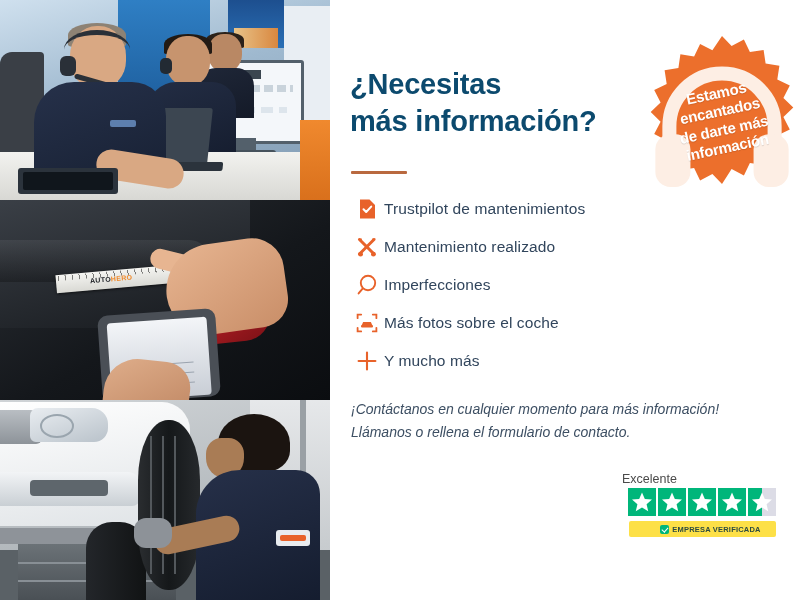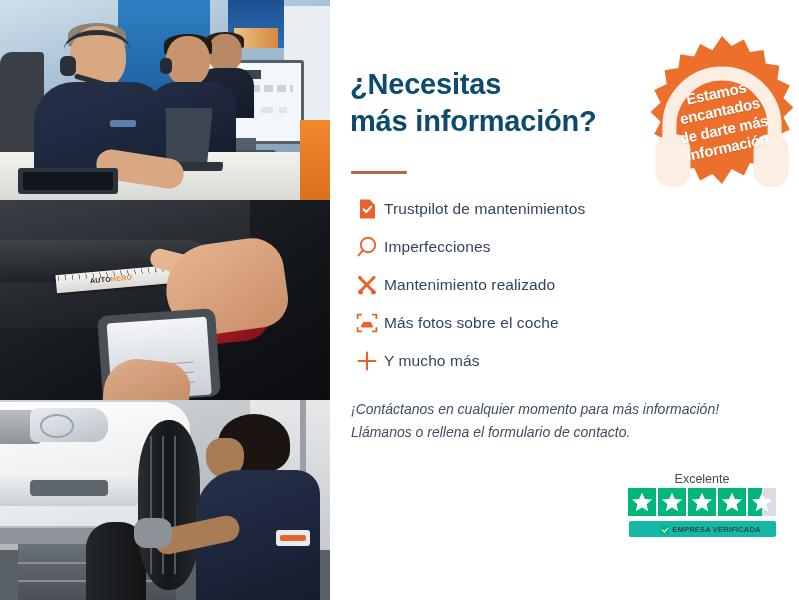--- a/index.html
+++ b/index.html
@@ -220,28 +220,28 @@
   }
   .tp-brand{
     position:absolute;left:0;top:18px;display:flex;align-items:center;gap:4px;
   }
   .tp-brand .tp-star{width:26px;height:26px;display:block;}
   .tp-brand .tp-word{
     font-size:25px;font-weight:bold;color:#191919;letter-spacing:-.6px;
   }
   .tp-right{position:absolute;left:140px;top:0;width:160px;}
   .tp-label{
-    font-size:12.5px;color:#4a4a4a;text-align:center;margin-bottom:2px;
+    font-size:12.5px;color:#4a4a4a;text-align:left;margin-bottom:2px;
   }
   .tp-stars{display:flex;gap:2px;justify-content:center;}
   .tp-tile{width:28px;height:28px;background:#00b67a;position:relative;}
   .tp-tile.half{background:linear-gradient(90deg,#00b67a 0 50%,#dcdce6 50% 100%);}
   .tp-tile svg{position:absolute;left:3px;top:3px;width:22px;height:22px;}
   .tp-verified{
-    margin:5px auto 0;width:130px;height:16px;background:#14b8a6;border-radius:2px;
+    margin:5px auto 0;width:130px;height:16px;background:#fde047;border-radius:2px;
     display:flex;align-items:center;justify-content:center;gap:3px;padding-left:17px;
   }
   .tp-verified .vchk{
     width:9px;height:9px;background:#00b67a;border-radius:2px;position:relative;flex:0 0 9px;
   }
   .tp-verified .vchk:after{
     content:"";position:absolute;left:2.5px;top:1px;width:2.5px;height:5px;
     border:solid #fff;border-width:0 1.4px 1.4px 0;transform:rotate(42deg);
   }
   .tp-verified .vtxt{
@@ -371,39 +371,39 @@
             <path d="M2 1.5h9.5L17 7v13.5H2z" fill="#e8622a" rx="2"></path>
             <path d="M5.5 11.2l2.7 2.8 5-5.4" fill="none" stroke="#fff" stroke-width="2" stroke-linecap="round" stroke-linejoin="round"></path>
           </svg>
         </span>
         <span class="ftxt">Trustpilot de mantenimientos</span>
       </div>
 
       <div class="feature">
         <span class="ico">
           <svg width="22" height="22" viewBox="0 0 22 22">
-            <circle cx="12" cy="9" r="7.2" fill="none" stroke="#e8622a" stroke-width="1.9"></circle>
-            <path d="M6.6 14.6 L2.6 19.4" stroke="#e8622a" stroke-width="1.9" stroke-linecap="round"></path>
-          </svg>
-        </span>
-        <span class="ftxt">Imperfecciones</span>
-      </div>
-
-      <div class="feature">
-        <span class="ico">
-          <svg width="22" height="22" viewBox="0 0 22 22">
             <path d="M3.5 3.5 L18 18" stroke="#e8622a" stroke-width="3" stroke-linecap="round"></path>
             <path d="M18 3.5 L3.5 18" stroke="#e8622a" stroke-width="3" stroke-linecap="round"></path>
             <path d="M2.4 2.4 l3.4 0 0 3.4z" fill="#e8622a"></path>
             <path d="M19.6 2.4 l-3.4 0 0 3.4z" fill="#e8622a"></path>
             <circle cx="4.6" cy="18.2" r="2.4" fill="#e8622a"></circle>
             <circle cx="17.4" cy="18.2" r="2.4" fill="#e8622a"></circle>
           </svg>
         </span>
         <span class="ftxt">Mantenimiento realizado</span>
+      </div>
+
+      <div class="feature">
+        <span class="ico">
+          <svg width="22" height="22" viewBox="0 0 22 22">
+            <circle cx="12" cy="9" r="7.2" fill="none" stroke="#e8622a" stroke-width="1.9"></circle>
+            <path d="M6.6 14.6 L2.6 19.4" stroke="#e8622a" stroke-width="1.9" stroke-linecap="round"></path>
+          </svg>
+        </span>
+        <span class="ftxt">Imperfecciones</span>
       </div>
 
       <div class="feature">
         <span class="ico">
           <svg width="22" height="22" viewBox="0 0 22 22">
             <g fill="none" stroke="#e8622a" stroke-width="1.8" stroke-linecap="round">
               <path d="M1.6 6.2V2.6h3.6"></path>
                 <path d="M20.4 6.2V2.6h-3.6"></path>
               <path d="M1.6 15.8v3.6h3.6"></path>
                 <path d="M20.4 15.8v3.6h-3.6"></path>

